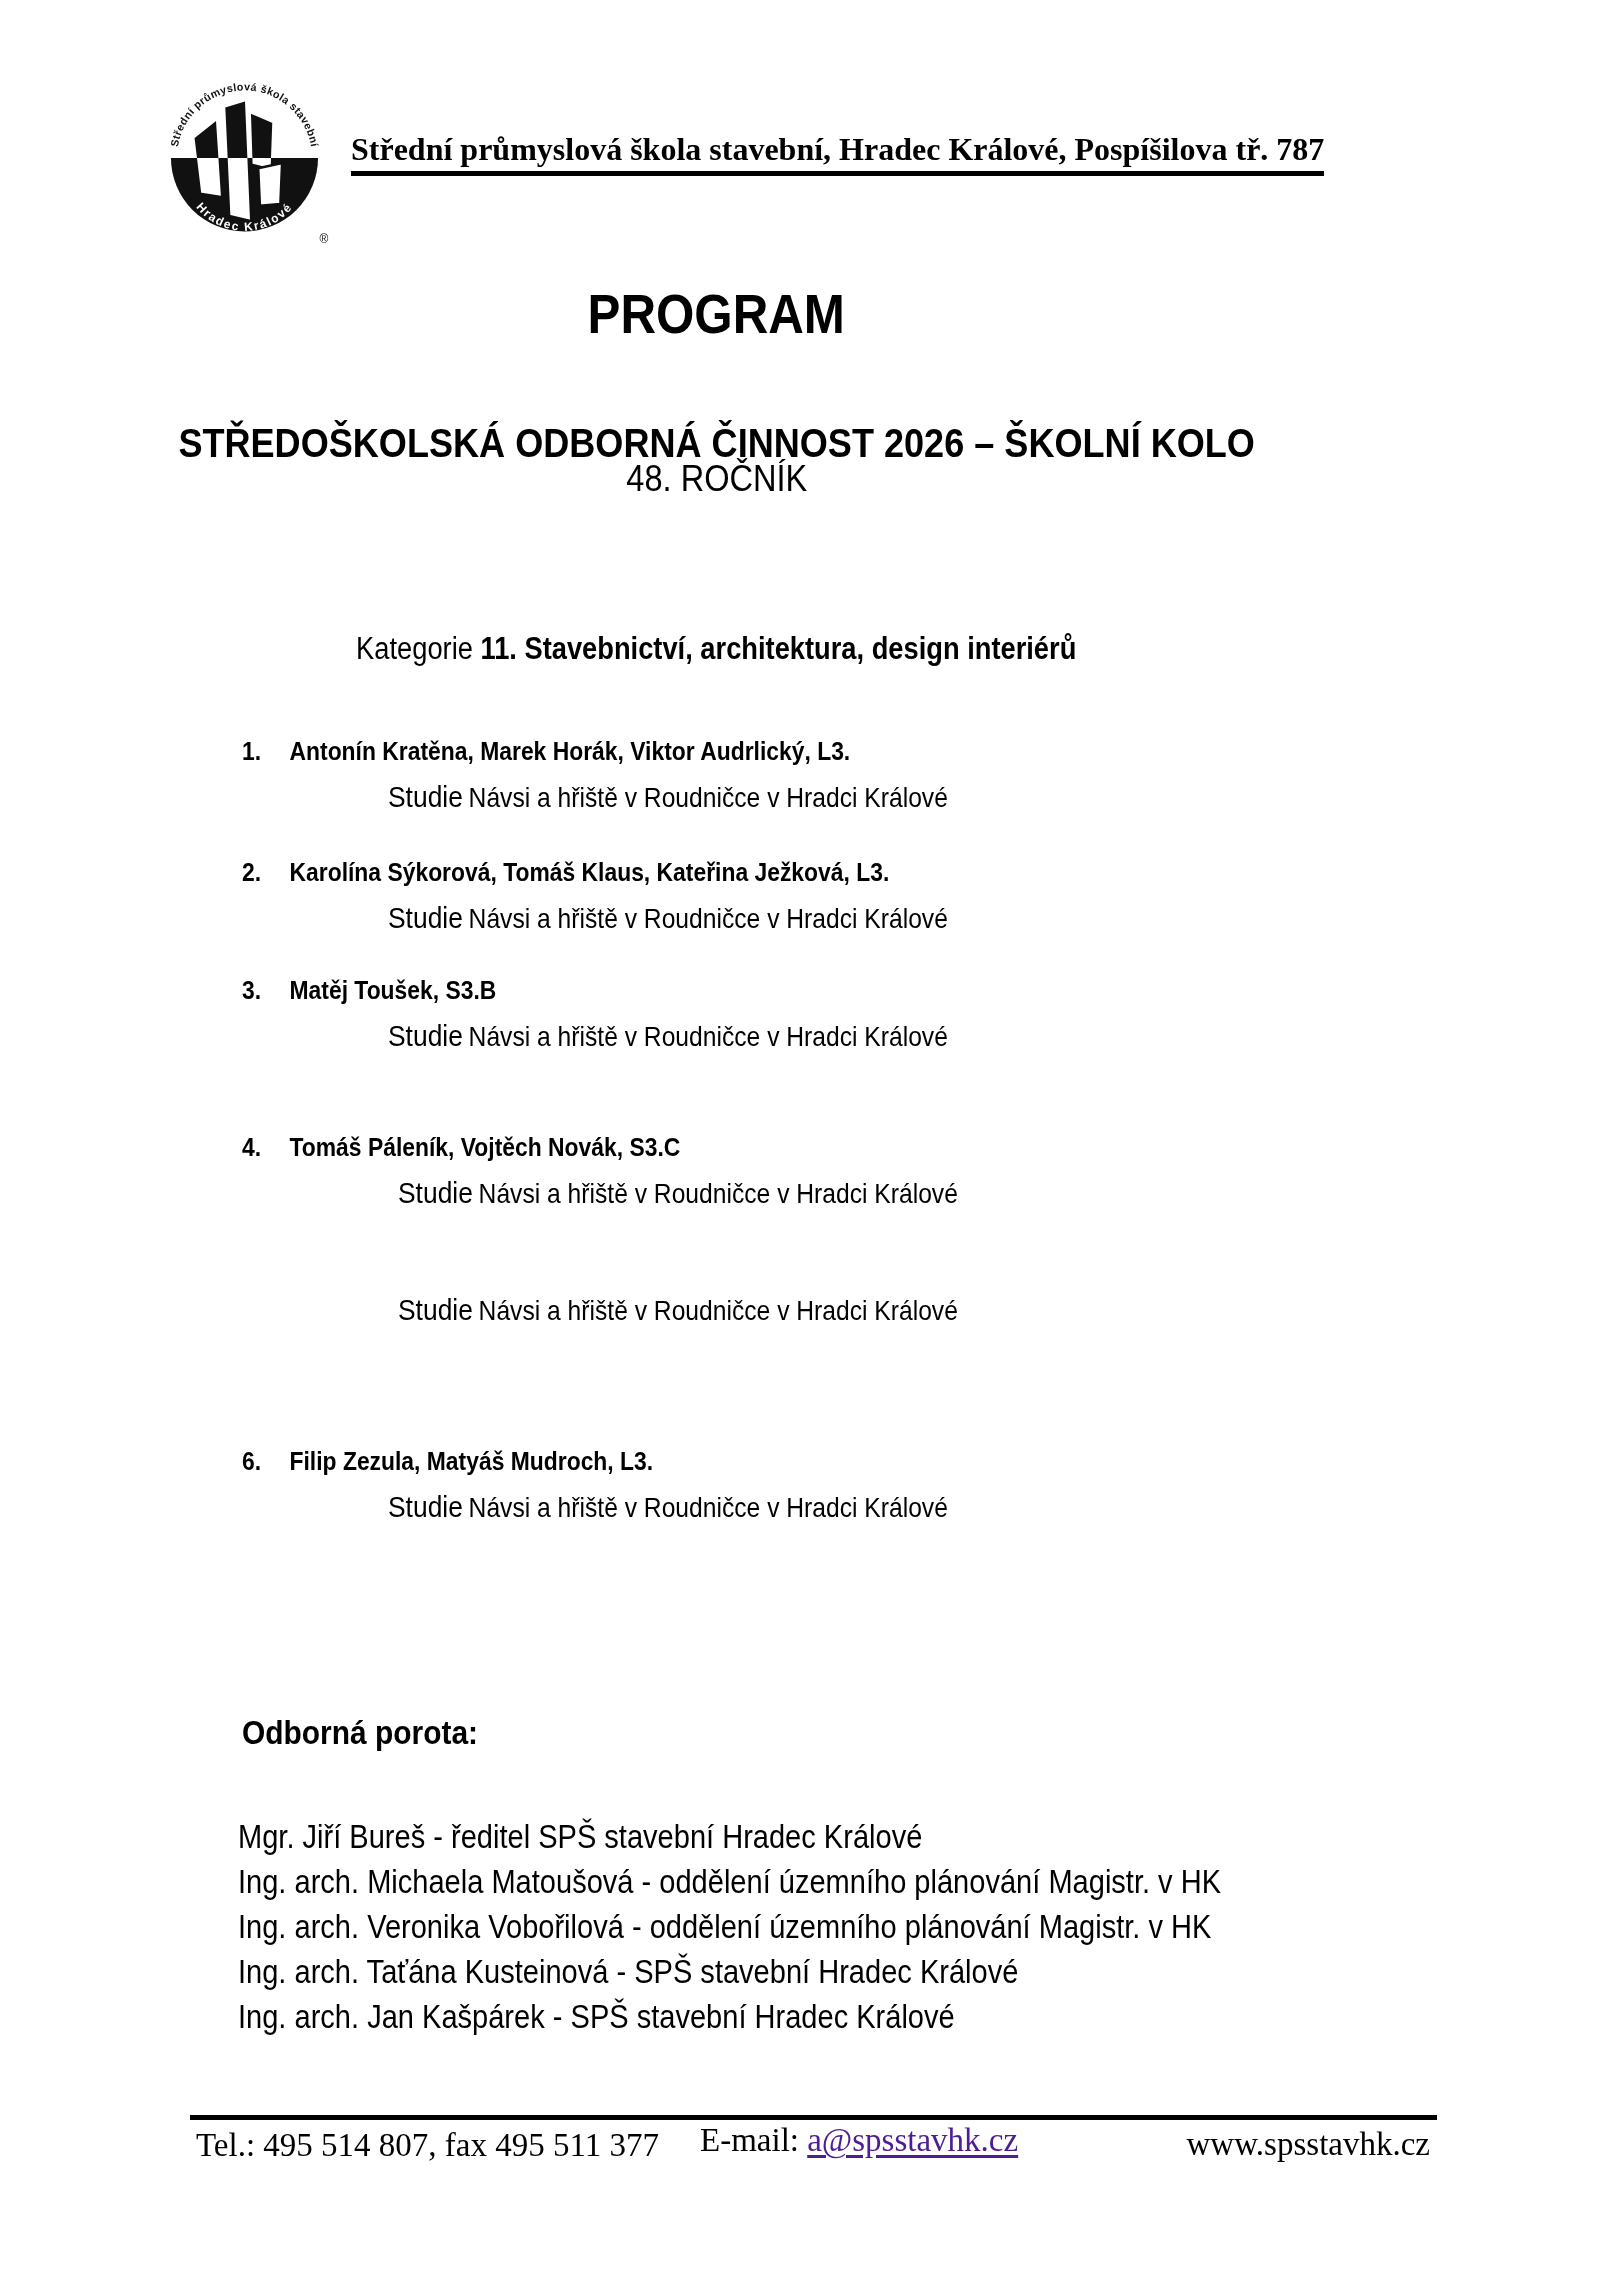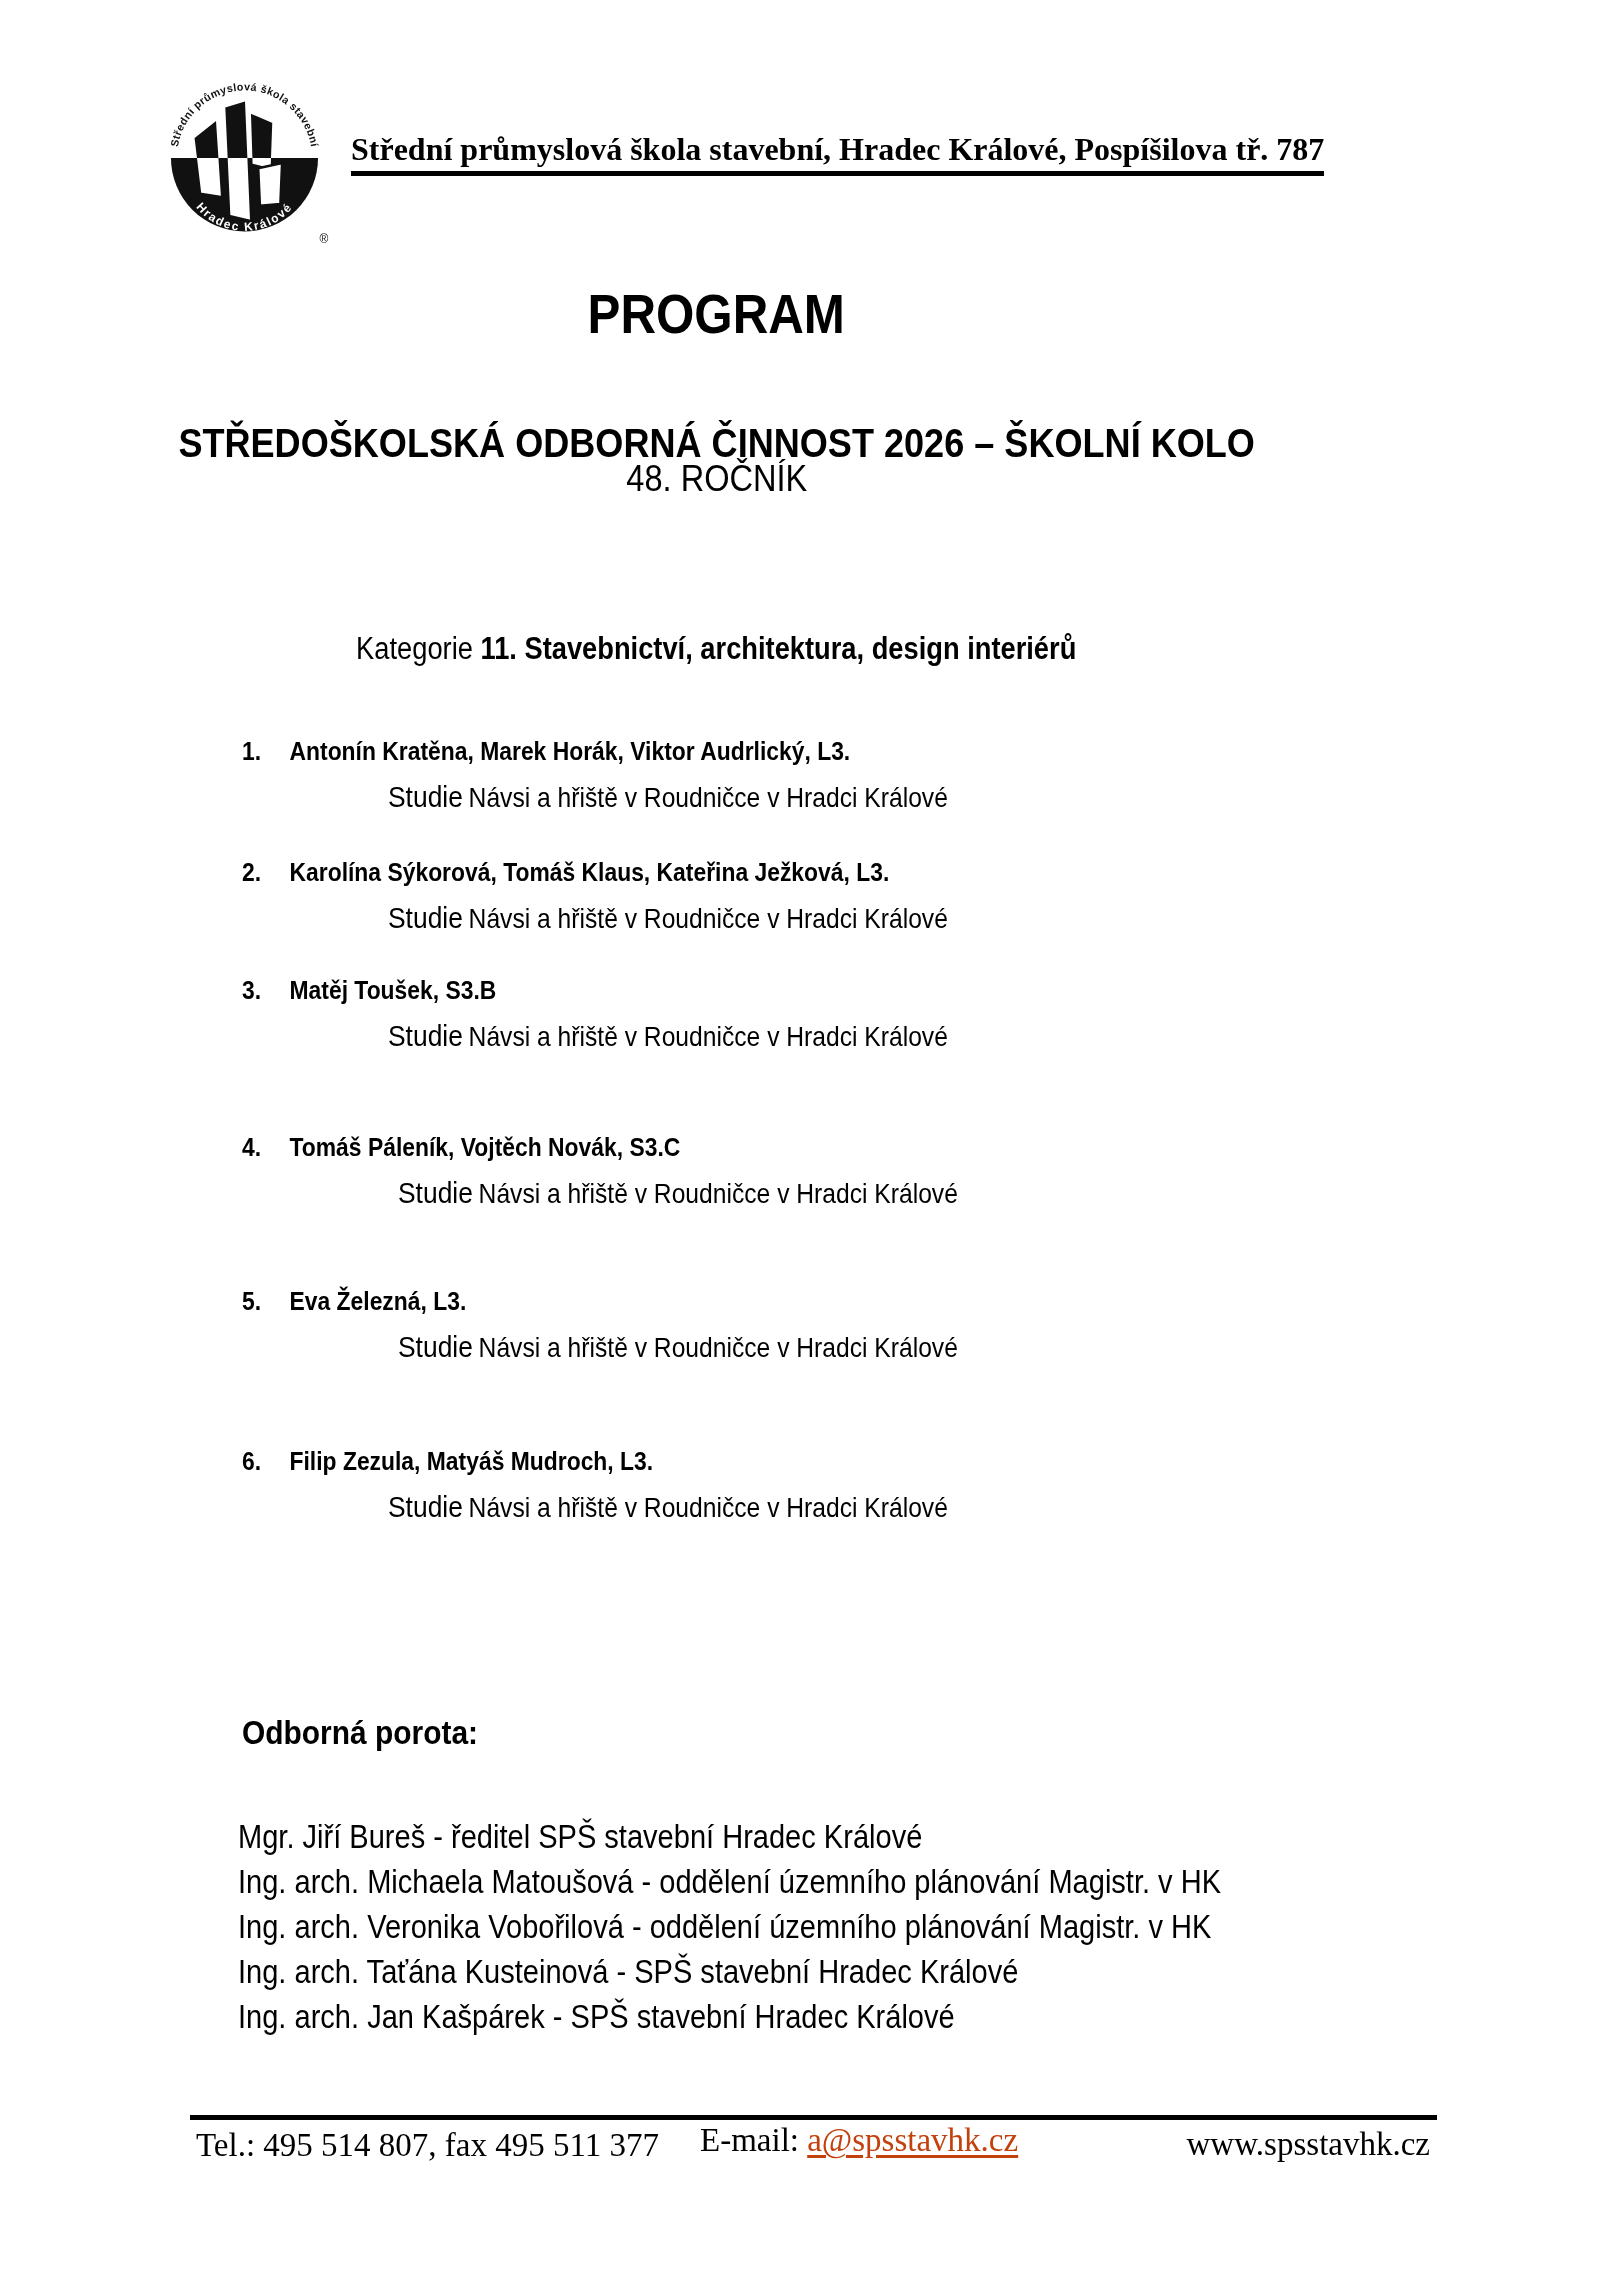--- a/index.html
+++ b/index.html
@@ -156,23 +156,20 @@
   <div class="abs entry" style="top:1129px">
     <div class="entry-line">
       <span class="cx"><span class="num">4.</span><span>Tomáš Páleník, Vojtěch Novák, S3.C</span></span>
     </div>
     <div class="studie" style="margin-left:156px">
       <span class="cx"><span class="work-label">Studie</span><span>Návsi a hřiště v Roudničce v Hradci Králové</span></span>
     </div>
   </div>
 
   <div class="abs entry" style="top:1283px">
-    <div class="entry-line">
-      <span class="cx"><span class="num">5.</span><span>Eva Železná, L3.</span></span>
-    </div>
     <div class="studie" style="margin-left:156px">
       <span class="cx"><span class="work-label">Studie</span><span>Návsi a hřiště v Roudničce v Hradci Králové</span></span>
     </div>
   </div>
 
   <div class="abs entry" style="top:1443px">
     <div class="entry-line">
       <span class="cx"><span class="num">6.</span><span>Filip Zezula, Matyáš Mudroch, L3.</span></span>
     </div>
     <div class="studie" style="margin-left:146px">
@@ -190,19 +187,19 @@
     <div class="jline"><span class="cx">Ing. arch. Veronika Vobořilová - oddělení územního plánování Magistr. v HK</span></div>
     <div class="jline"><span class="cx">Ing. arch. Taťána Kusteinová - SPŠ stavební Hradec Králové</span></div>
     <div class="jline"><span class="cx">Ing. arch. Jan Kašpárek - SPŠ stavební Hradec Králové</span></div>
   </div>
 
   <div class="abs footer-rule"></div>
 
   <div class="abs footer-item f-tel nowrap">Tel.: 495 514 807, fax 495 511 377</div>
 
   <div class="abs footer-item f-email nowrap">
-    <span>E-mail: </span><a href="#" class="email-link" style="color:#c2410c">a@spsstavhk.cz</a>
+    <span>E-mail: </span><a href="#" class="email-link" style="color:#4c1d95">a@spsstavhk.cz</a>
   </div>
 
   <div class="abs footer-item f-web nowrap">www.spsstavhk.cz</div>
 
 </div>
 
 
 </body></html>

